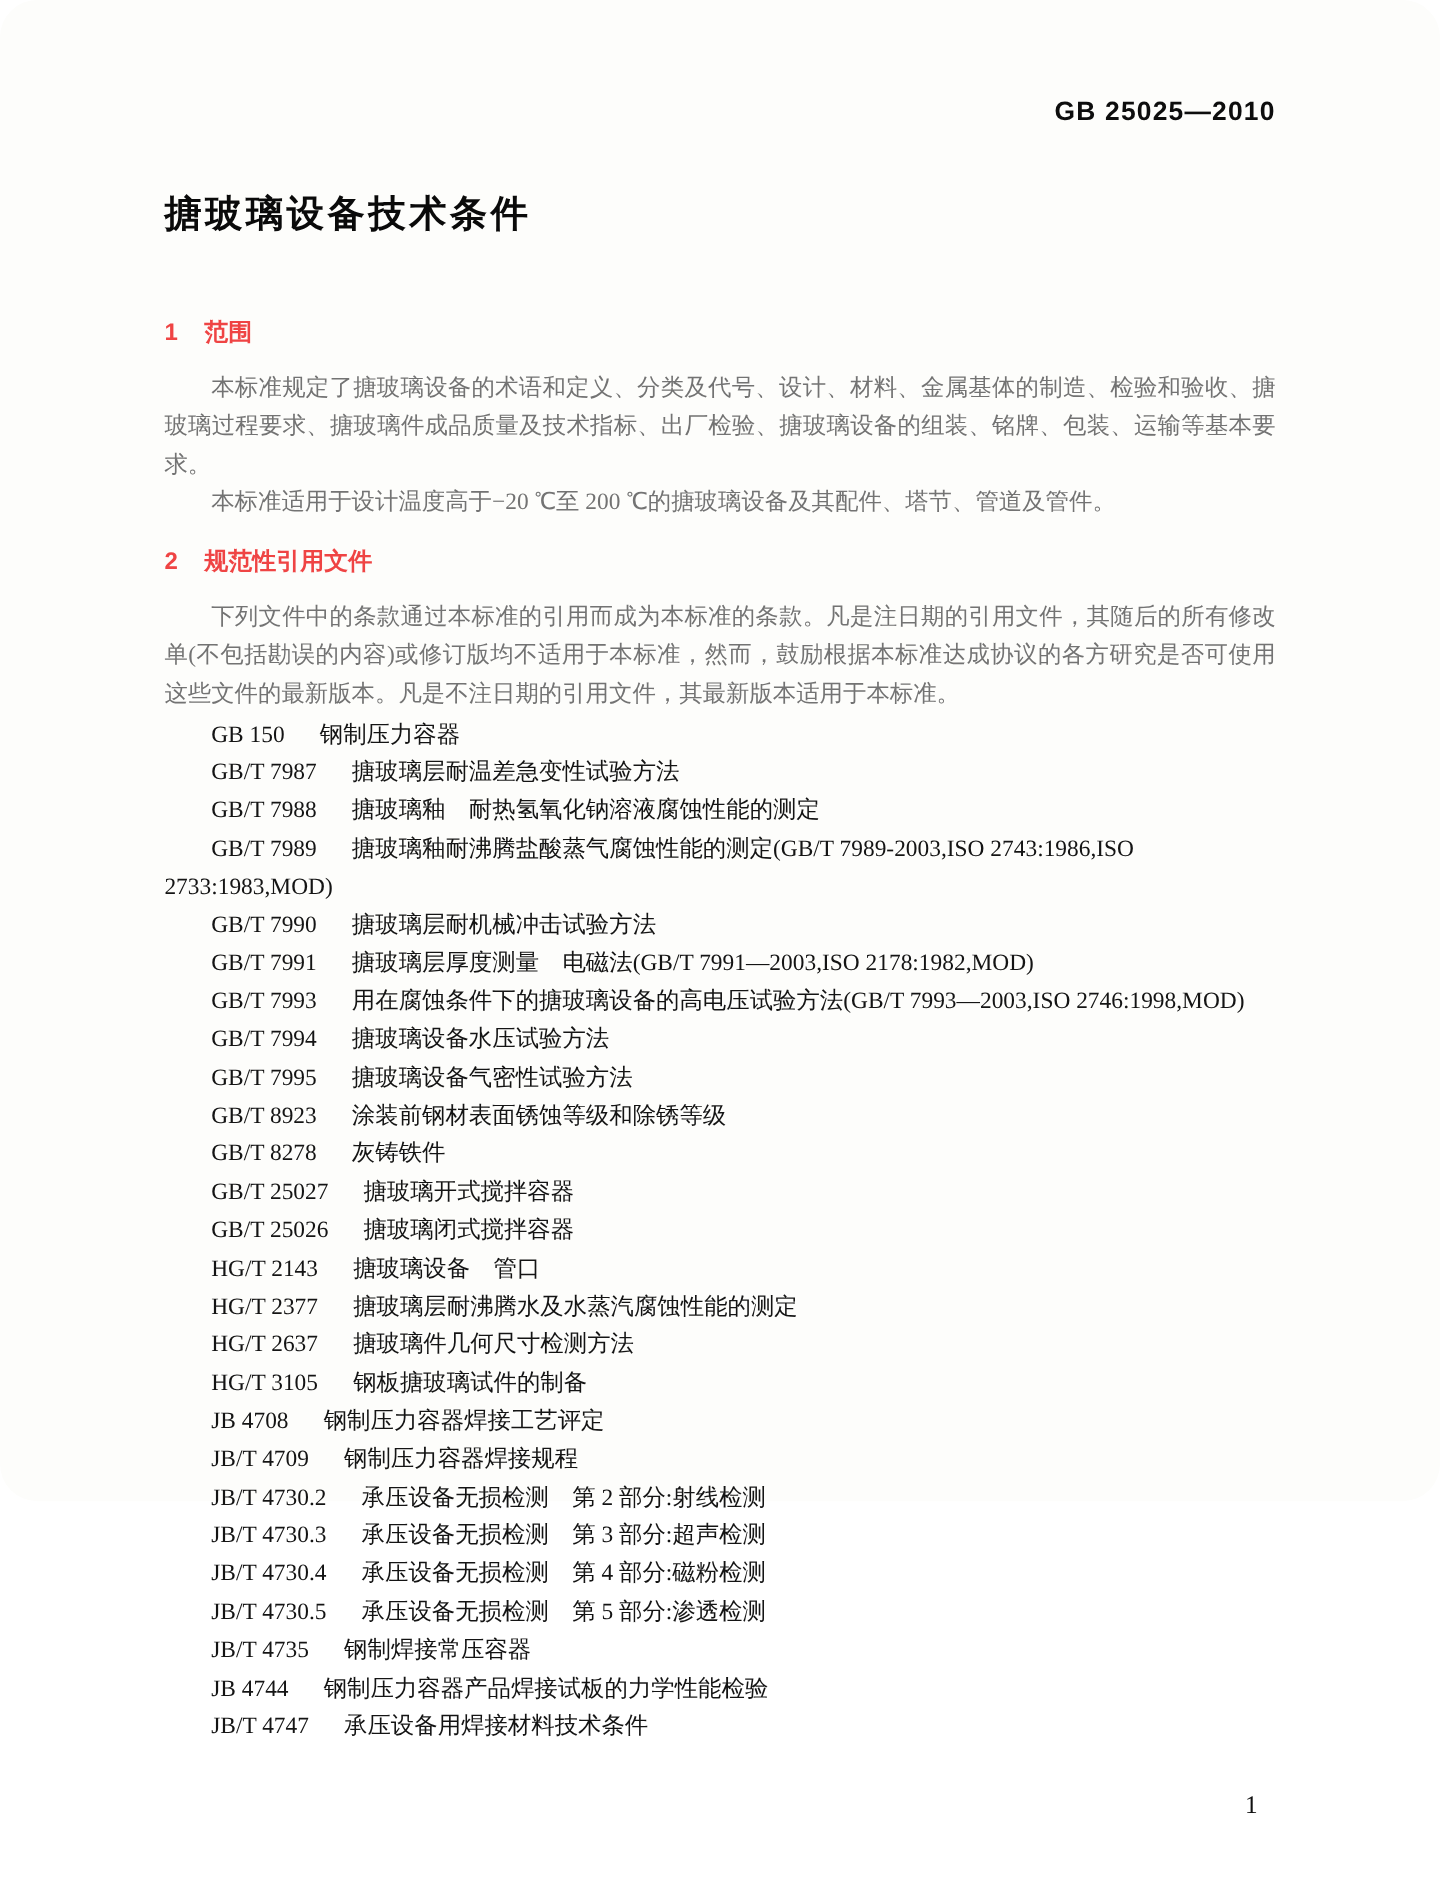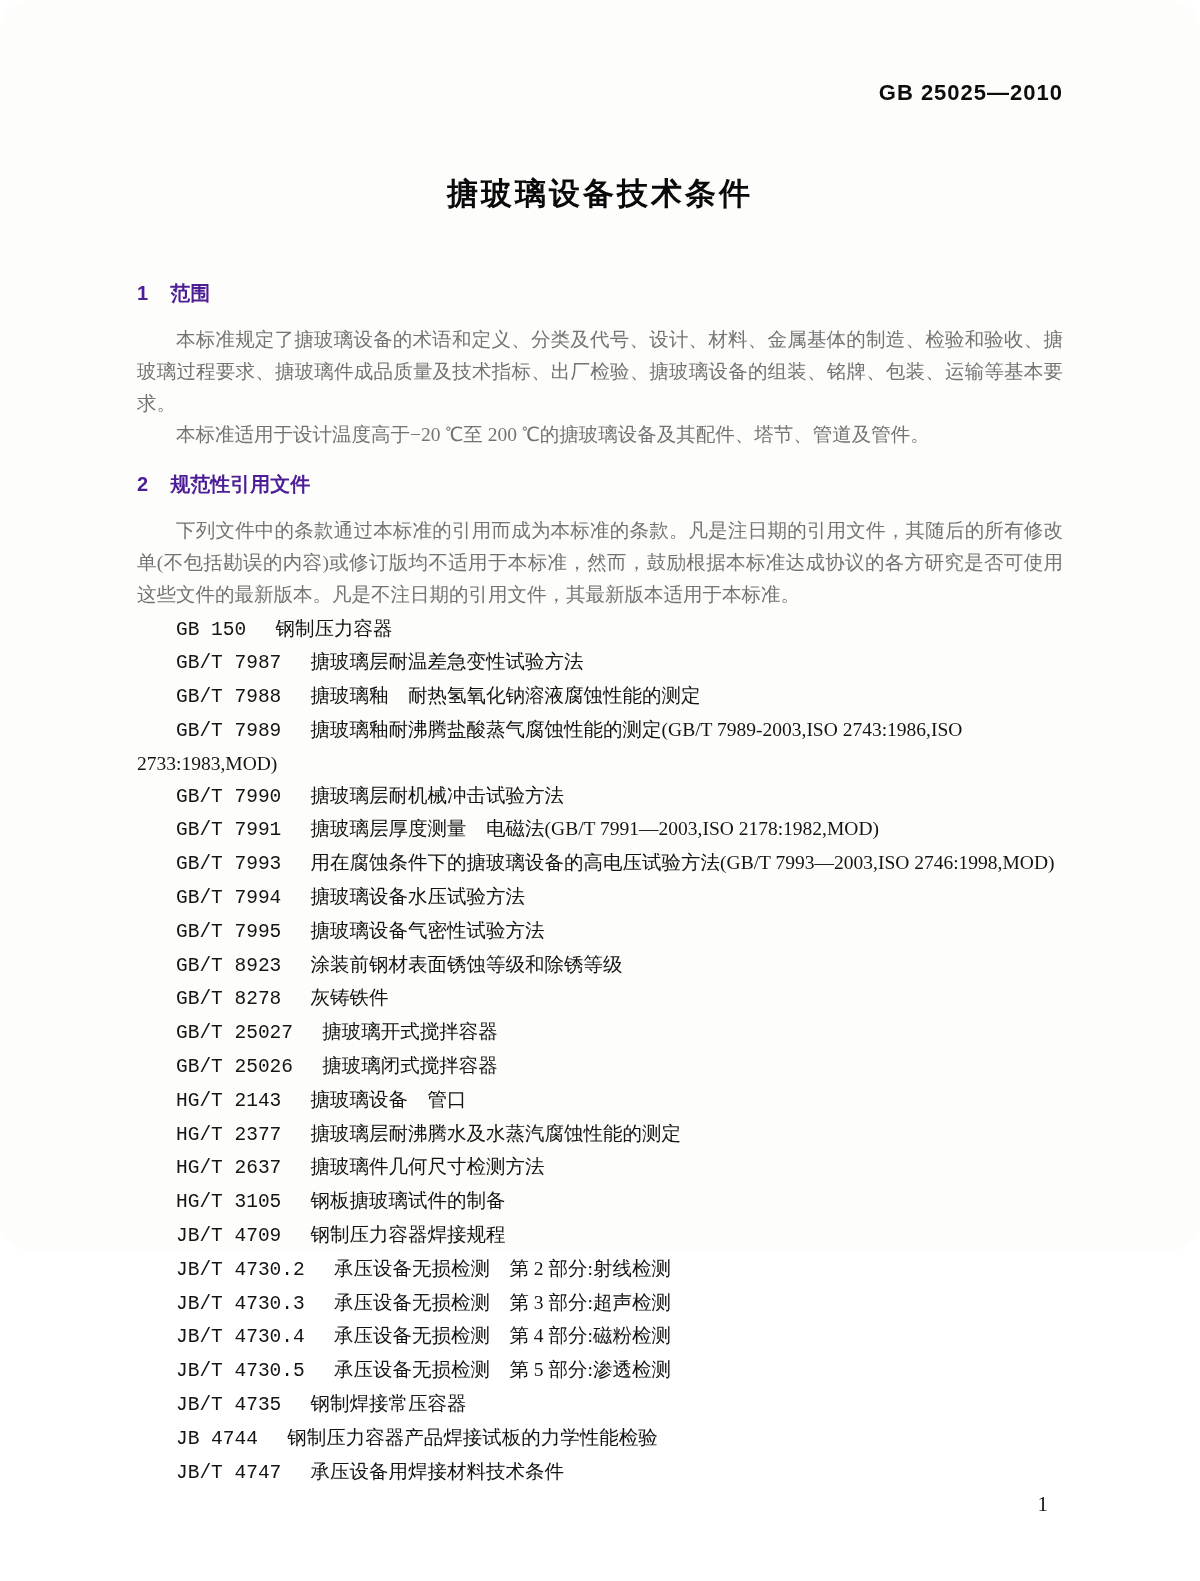--- a/index.html
+++ b/index.html
@@ -26,35 +26,35 @@
     padding-top: 80px;
     text-align: right;
     font-family: "Liberation Sans", sans-serif;
     font-weight: bold;
     font-size: 22px;
     line-height: 26px;
     letter-spacing: 1px;
     color: #0d0d0d;
   }
   .doc-title {
-    margin-top: 66px;
-    text-align: center;
+    margin-top: 50px;
+    text-align: left;
     font-family: "Liberation Sans", sans-serif;
     font-weight: bold;
     font-size: 31px;
     line-height: 44px;
     letter-spacing: 3px;
     color: #0a0a0a;
   }
   .sec-heading {
     font-family: "Liberation Sans", sans-serif;
     font-weight: bold;
     font-size: 20px;
     line-height: 26px;
-    color: #4c1d95;
+    color: #ef4444;
   }
   .sec-heading .hsp { display: inline-block; width: 1.1em; }
   #section-1 .sec-heading { margin-top: 64px; }
   #section-2 .sec-heading { margin-top: 20px; }
   .paras { margin-top: 18px; }
   .para {
     font-size: 19.5px;
     line-height: 31.8px;
     text-align: justify;
     text-indent: 2em;
@@ -62,21 +62,21 @@
   }
   .refs { margin-top: 2px; }
   .ref {
     font-size: 19.5px;
     line-height: 31.8px;
     text-align: left;
     text-indent: 2em;
     color: #141414;
     white-space: normal;
   }
-  .ref-code { font-family: Liberation Mono, monospace; }
+  .ref-code { font-family: Liberation Serif, serif; }
   .ref-gap { display: inline-block; width: 1.5em; }
   .page-number {
     position: absolute;
     top: 1492px;
     right: 152px;
     font-size: 21px;
     font-family: "Liberation Serif", serif;
     color: #111111;
   }
 </style>
@@ -135,20 +135,21 @@
           <p class="ref"><span class="ref-code">GB/T 25026</span><span class="ref-gap"></span><span class="ref-title">搪玻璃闭式搅拌容器</span></p>
 
           <p class="ref"><span class="ref-code">HG/T 2143</span><span class="ref-gap"></span><span class="ref-title">搪玻璃设备　管口</span></p>
 
           <p class="ref"><span class="ref-code">HG/T 2377</span><span class="ref-gap"></span><span class="ref-title">搪玻璃层耐沸腾水及水蒸汽腐蚀性能的测定</span></p>
 
           <p class="ref"><span class="ref-code">HG/T 2637</span><span class="ref-gap"></span><span class="ref-title">搪玻璃件几何尺寸检测方法</span></p>
 
           <p class="ref"><span class="ref-code">HG/T 3105</span><span class="ref-gap"></span><span class="ref-title">钢板搪玻璃试件的制备</span></p>
 
+          <p class="ref"><span class="ref-code">JB 4708</span><span class="ref-gap"></span><span class="ref-title">钢制压力容器焊接工艺评定</span></p>
 
           <p class="ref"><span class="ref-code">JB/T 4709</span><span class="ref-gap"></span><span class="ref-title">钢制压力容器焊接规程</span></p>
 
           <p class="ref"><span class="ref-code">JB/T 4730.2</span><span class="ref-gap"></span><span class="ref-title">承压设备无损检测　第 2 部分:射线检测</span></p>
 
           <p class="ref"><span class="ref-code">JB/T 4730.3</span><span class="ref-gap"></span><span class="ref-title">承压设备无损检测　第 3 部分:超声检测</span></p>
 
           <p class="ref"><span class="ref-code">JB/T 4730.4</span><span class="ref-gap"></span><span class="ref-title">承压设备无损检测　第 4 部分:磁粉检测</span></p>
 
           <p class="ref"><span class="ref-code">JB/T 4730.5</span><span class="ref-gap"></span><span class="ref-title">承压设备无损检测　第 5 部分:渗透检测</span></p>

